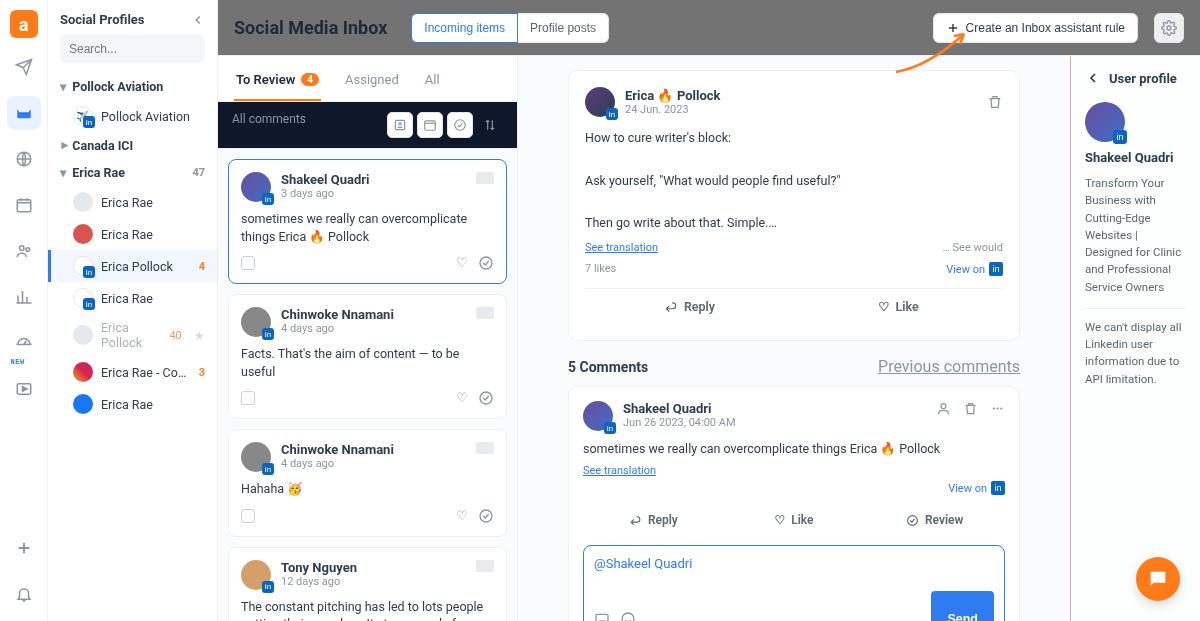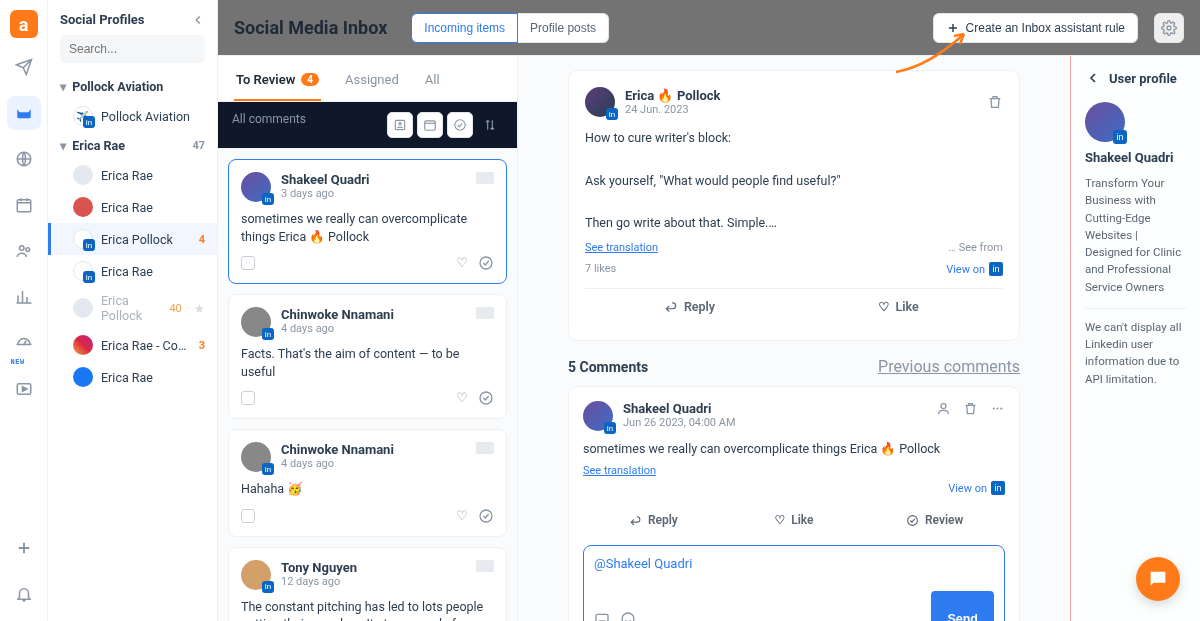--- a/index.html
+++ b/index.html
@@ -196,20 +196,24 @@
     </div>
     <div class="sb-group">
         <span class="chev">▾</span>
         <span>Pollock Aviation</span>
       </div>
     <div class="sb-item">
         <span class="av" style="background:#fff;border:1px solid #e2e6eb;">✈️<span class="avbadge">in</span></span>
         <span>Pollock Aviation</span>
       </div>
     <div class="sb-group">
+        <span class="chev" style="transform:rotate(-90deg);display:inline-block;">▾</span>
+        <span>Canada ICI</span>
+      </div>
+    <div class="sb-group">
         <span class="chev">▾</span>
         <span>Erica Rae</span>
         <span class="ct gray">47</span>
       </div>
     <div class="sb-item">
         <span class="av"></span>
         <span>Erica Rae</span>
       </div>
     <div class="sb-item">
         <span class="av" style="background:#d9534f;"></span>
@@ -413,21 +417,21 @@
                 </svg>
               </span>
           </div>
           <div class="pbody">
             <div>How to cure writer's block:</div><br>
             <div>Ask yourself, "What would people find useful?"</div><br>
             <div>Then go write about that. Simple.…</div>
           </div>
           <div class="linkrow">
               <a href="#">See translation</a>
-              <span class="r">… See from</span>
+              <span class="r">… See would</span>
             </div>
           <div class="likesrow">
               <span>7 likes</span>
               <span class="r">
                 <span>View on</span> 
                 <span class="inbadge">in</span>
               </span>
             </div>
           <div class="replylike">
             <div class="rl">

